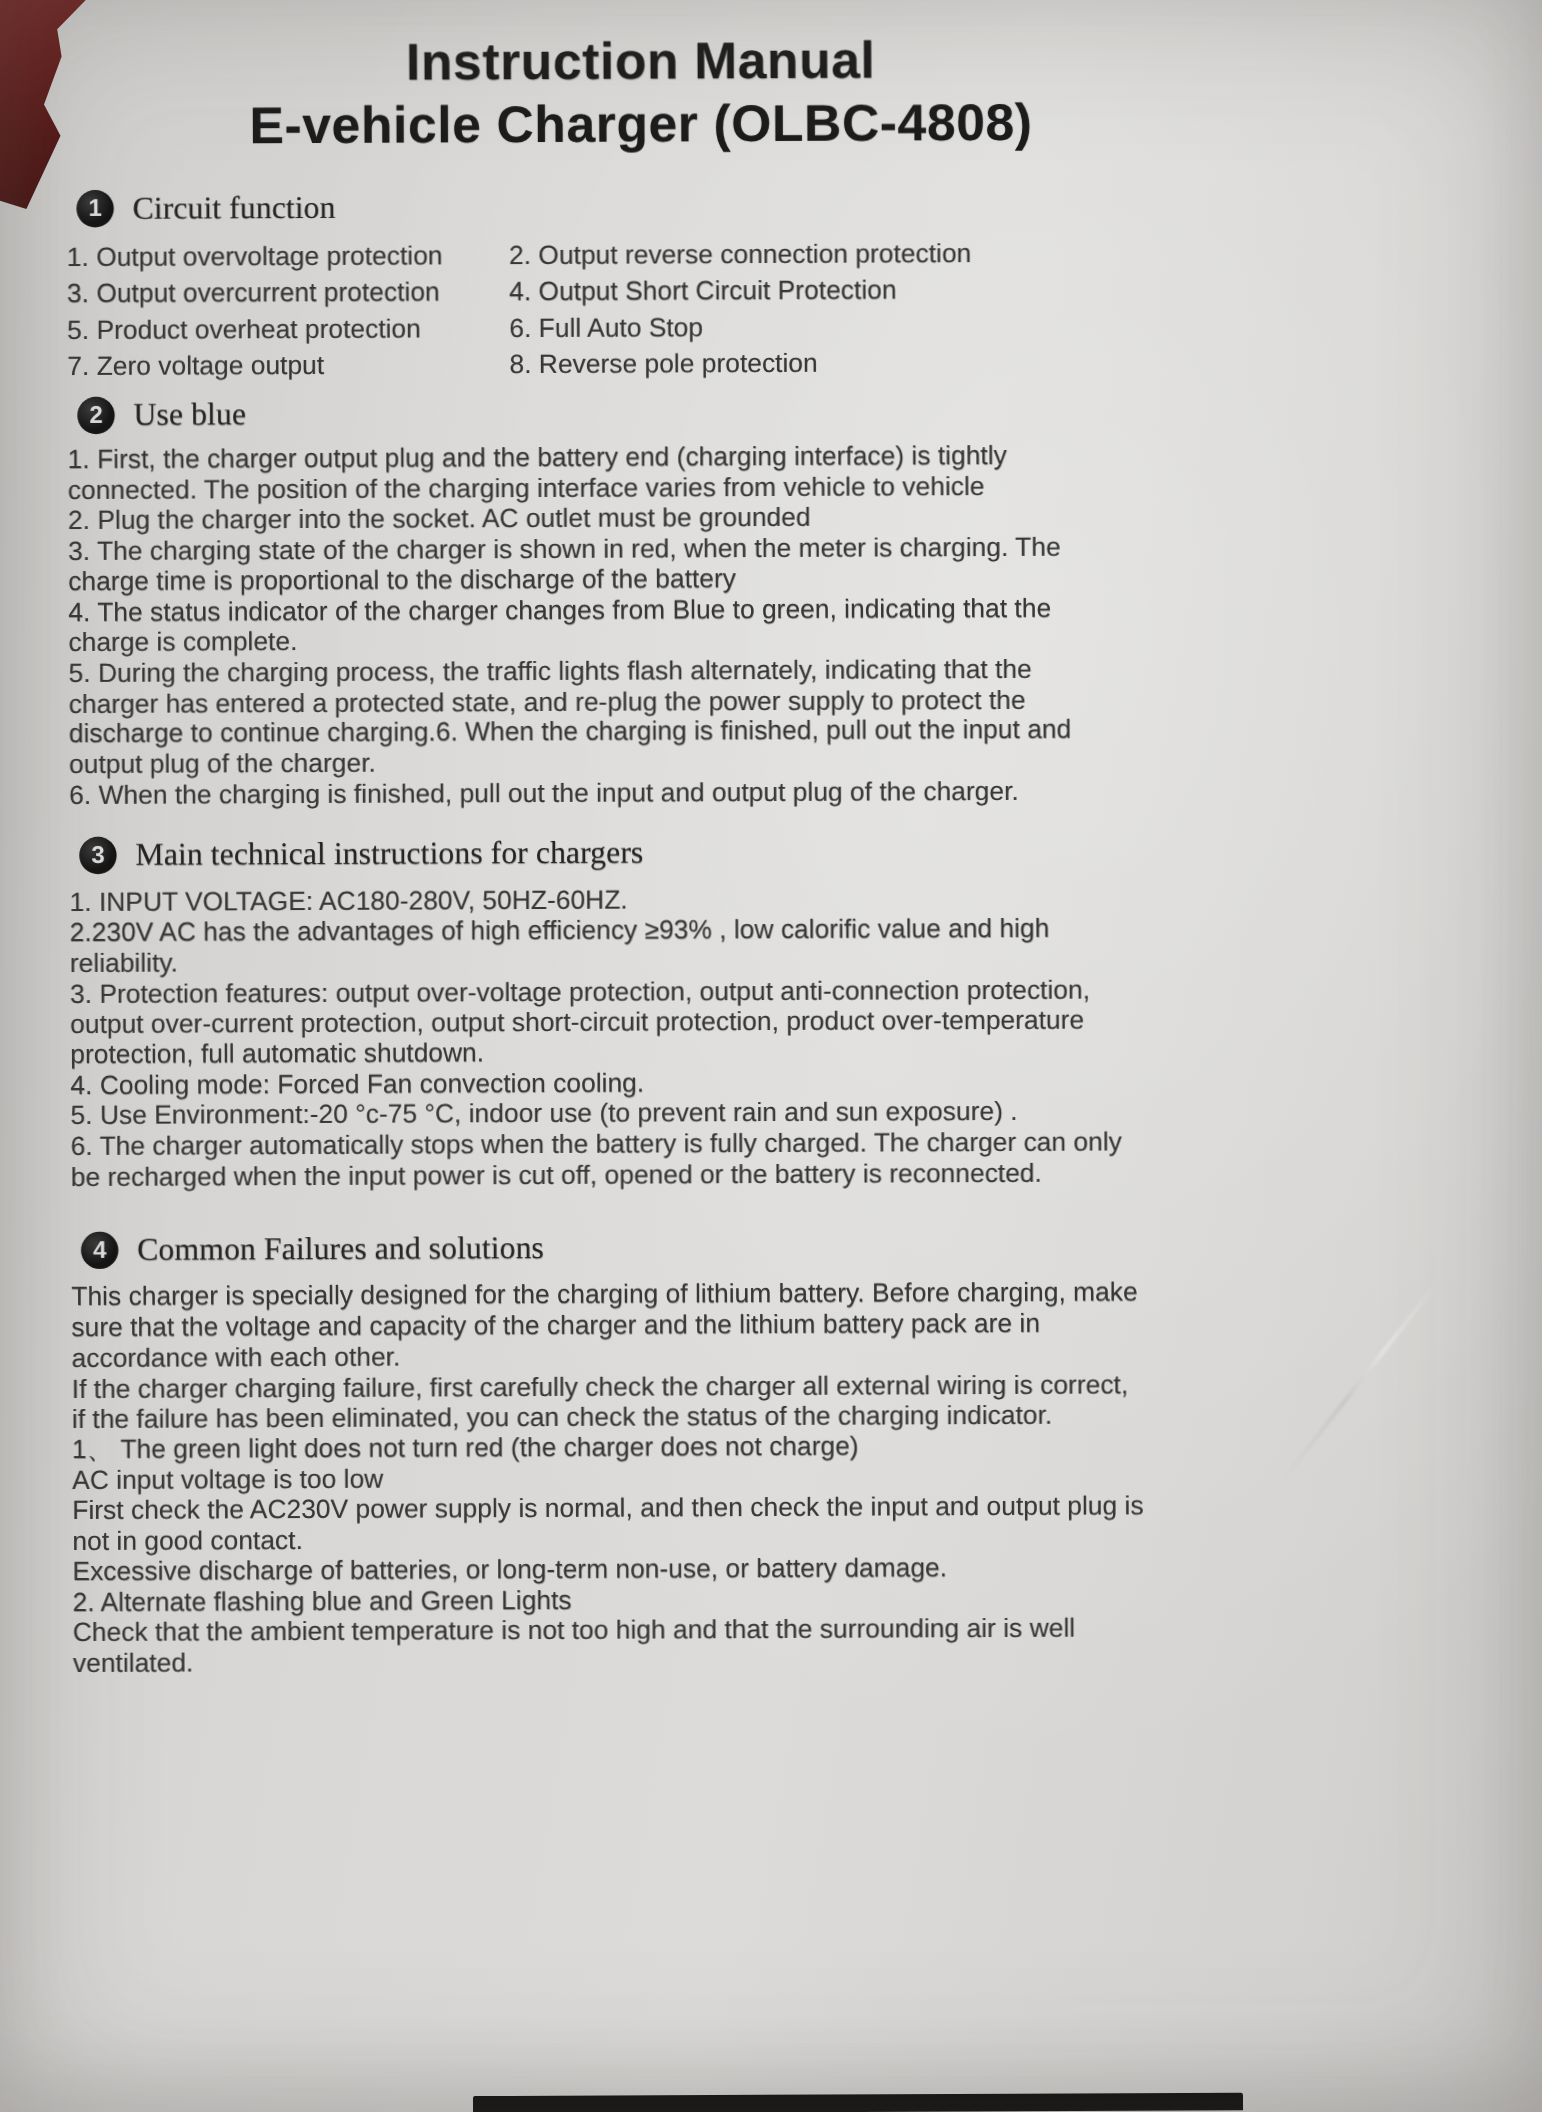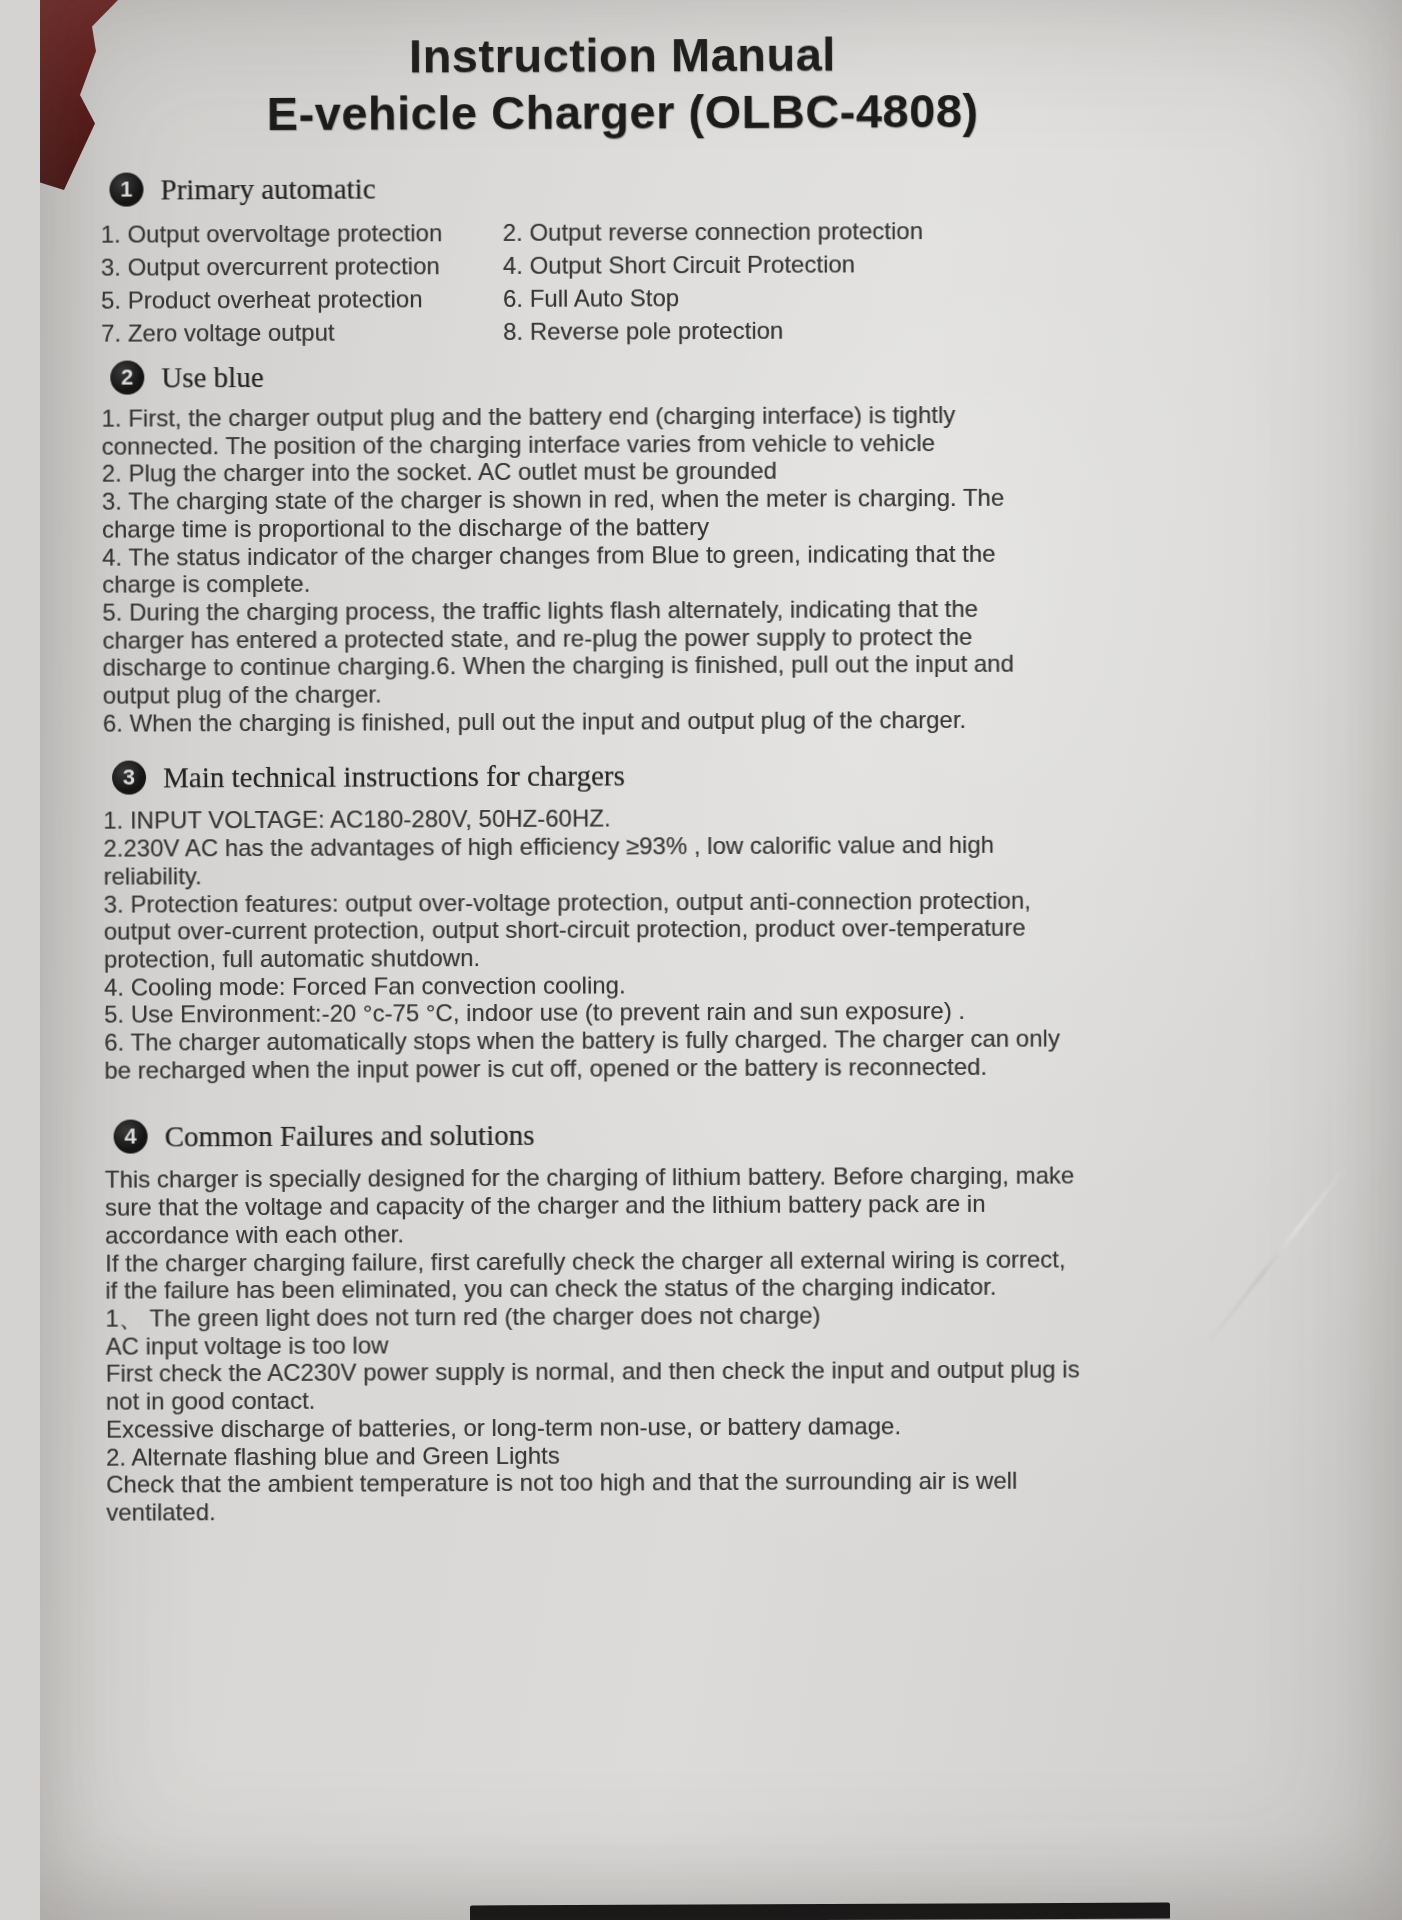--- a/index.html
+++ b/index.html
@@ -6,21 +6,20 @@
   body{
     width:1402px;height:1920px;position:relative;overflow:hidden;
     font-family:"Liberation Sans",sans-serif;
     background:#d4d3d1;
   }
   .page{
     position:absolute;inset:0;
     background:
       radial-gradient(ellipse at 68% 30%, rgba(255,255,255,0.28) 0%, rgba(255,255,255,0) 55%),
       linear-gradient(100deg,#cfcecc 0%,#d8d7d5 28%,#dcdbd9 55%,#d3d2d0 86%,#cbcac8 100%);
-    margin-left: 40px;
   }
   .page::after{
     content:"";position:absolute;inset:0;pointer-events:none;
     box-shadow:inset 0 0 140px rgba(88,86,84,0.30), inset 0 -30px 60px rgba(88,86,84,0.12);
   }
   .content{
     position:absolute;left:0;top:0;width:100%;
     transform:rotate(-0.25deg);
     filter:blur(0.35px);
     color:#363636;
@@ -89,21 +88,21 @@
 
   <div class="content">
 
     <div class="title">
       <div>Instruction Manual</div>
       <div>E-vehicle Charger (OLBC-4808)</div>
     </div>
 
     <div class="sec-header" style="margin-top:30px;">
       <span class="badge">1</span>
-      <span>Primary automatic</span>
+      <span>Circuit function</span>
     </div>
     <div class="s1-list">
       <div>1. Output overvoltage protection</div>
       <div>2. Output reverse connection protection</div>
       <div>3. Output overcurrent protection</div>
       <div>4. Output Short Circuit Protection</div>
       <div>5. Product overheat protection</div>
       <div>6. Full Auto Stop</div>
       <div>7. Zero voltage output</div>
       <div>8. Reverse pole protection</div>

